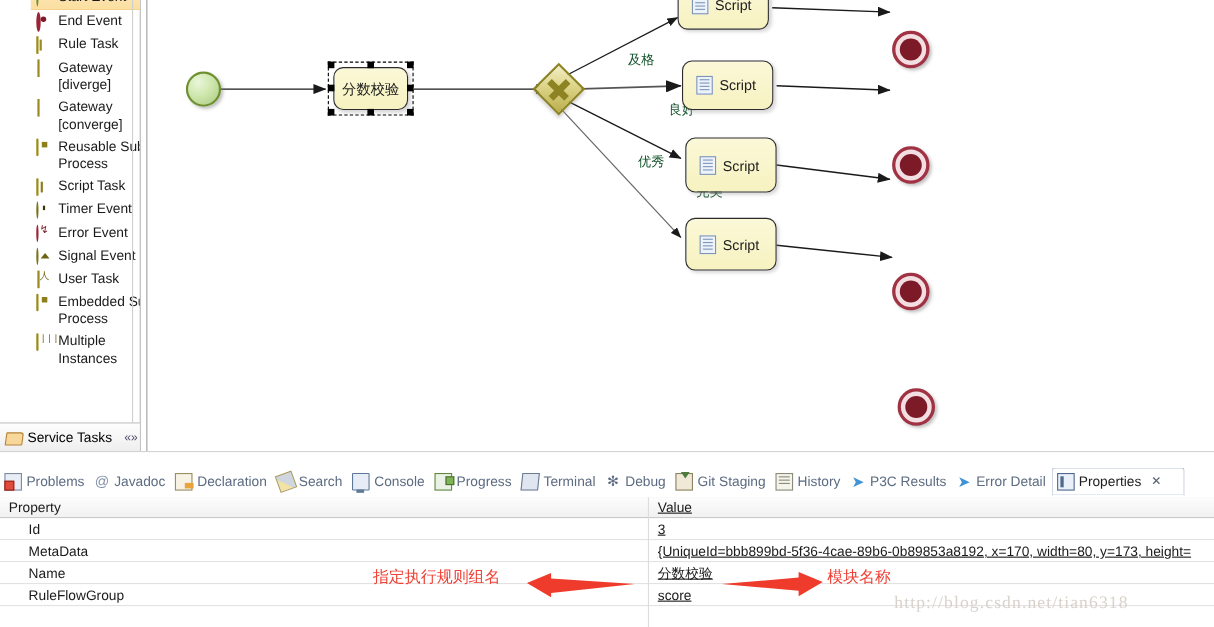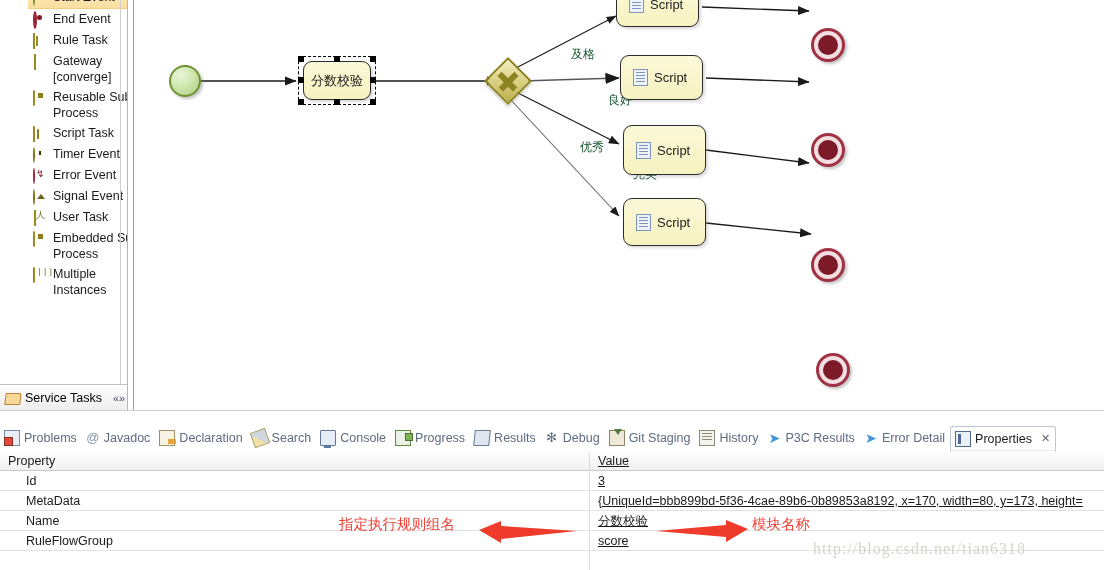--- a/index.html
+++ b/index.html
@@ -266,39 +266,39 @@
 
   
   #view-tabs{
     position:absolute;left:0;top:410px;width:1104px;height:42px;
     background:#ffffff;
     border-top:1px solid #d3d3d3;
     box-sizing:border-box;
   }
   #tabstrip{
     position:absolute;left:0;top:14px;height:28px;width:1104px;
-    display:flex;align-items:center;
+    display:flex;align-items:flex-start;
     border-bottom:1px solid #bcc6d6;
     box-sizing:border-box;
   }
   .vtab{
     display:flex;align-items:center;gap:4px;
     padding:3px 5px 4px 4px;
     font-size:12.5px;color:#5d6c82;
     white-space:nowrap;
     box-sizing:border-box;
     height:26px;
   }
   .vtab.active{
     color:#1d1d1d;
     background:#ffffff;
     border:1px solid #bcc6d6;
     border-bottom:1px solid #ffffff;
     border-radius:3px 3px 0 0;
-    padding-right:5px;
+    padding-right:20px;
     margin-bottom:-1px;
     box-shadow: 0 -1px 0 #e6ebf2 inset;
   }
   .vtab .tic{
     width:14px;height:14px;flex:0 0 14px;position:relative;
   }
   .vtab .close-x{
     margin-left:5px;font-size:11px;color:#58636f;
   }
 
@@ -387,20 +387,24 @@
     <div class="pal-item">
       <span class="pal-icon"><span class="ic-endevent"></span></span>
       <span class="pal-label">End Event</span>
     </div>
 
     <div class="pal-item">
       <span class="pal-icon"><span class="ic-rect-yellow"></span></span>
       <span class="pal-label">Rule Task</span>
     </div>
 
+    <div class="pal-item">
+      <span class="pal-icon"><span class="ic-diamond"></span></span>
+      <span class="pal-label">Gateway [diverge]</span>
+    </div>
 
     <div class="pal-item">
       <span class="pal-icon"><span class="ic-diamond"></span></span>
       <span class="pal-label">Gateway [converge]</span>
     </div>
 
     <div class="pal-item">
       <span class="pal-icon"><span class="ic-subproc"></span></span>
       <span class="pal-label">Reusable Sub-Process</span>
     </div>
@@ -555,21 +559,21 @@
     <div class="vtab">
       <span class="tic tic-console"></span>
       <span>Console</span>
     </div>
     <div class="vtab">
       <span class="tic tic-progress"></span>
       <span>Progress</span>
     </div>
     <div class="vtab">
       <span class="tic tic-terminal"></span>
-      <span>Results</span>
+      <span>Terminal</span>
     </div>
     <div class="vtab">
       <span class="tic tic-debug">✻</span>
       <span>Debug</span>
     </div>
     <div class="vtab">
       <span class="tic tic-git"></span>
       <span>Git Staging</span>
     </div>
     <div class="vtab">

